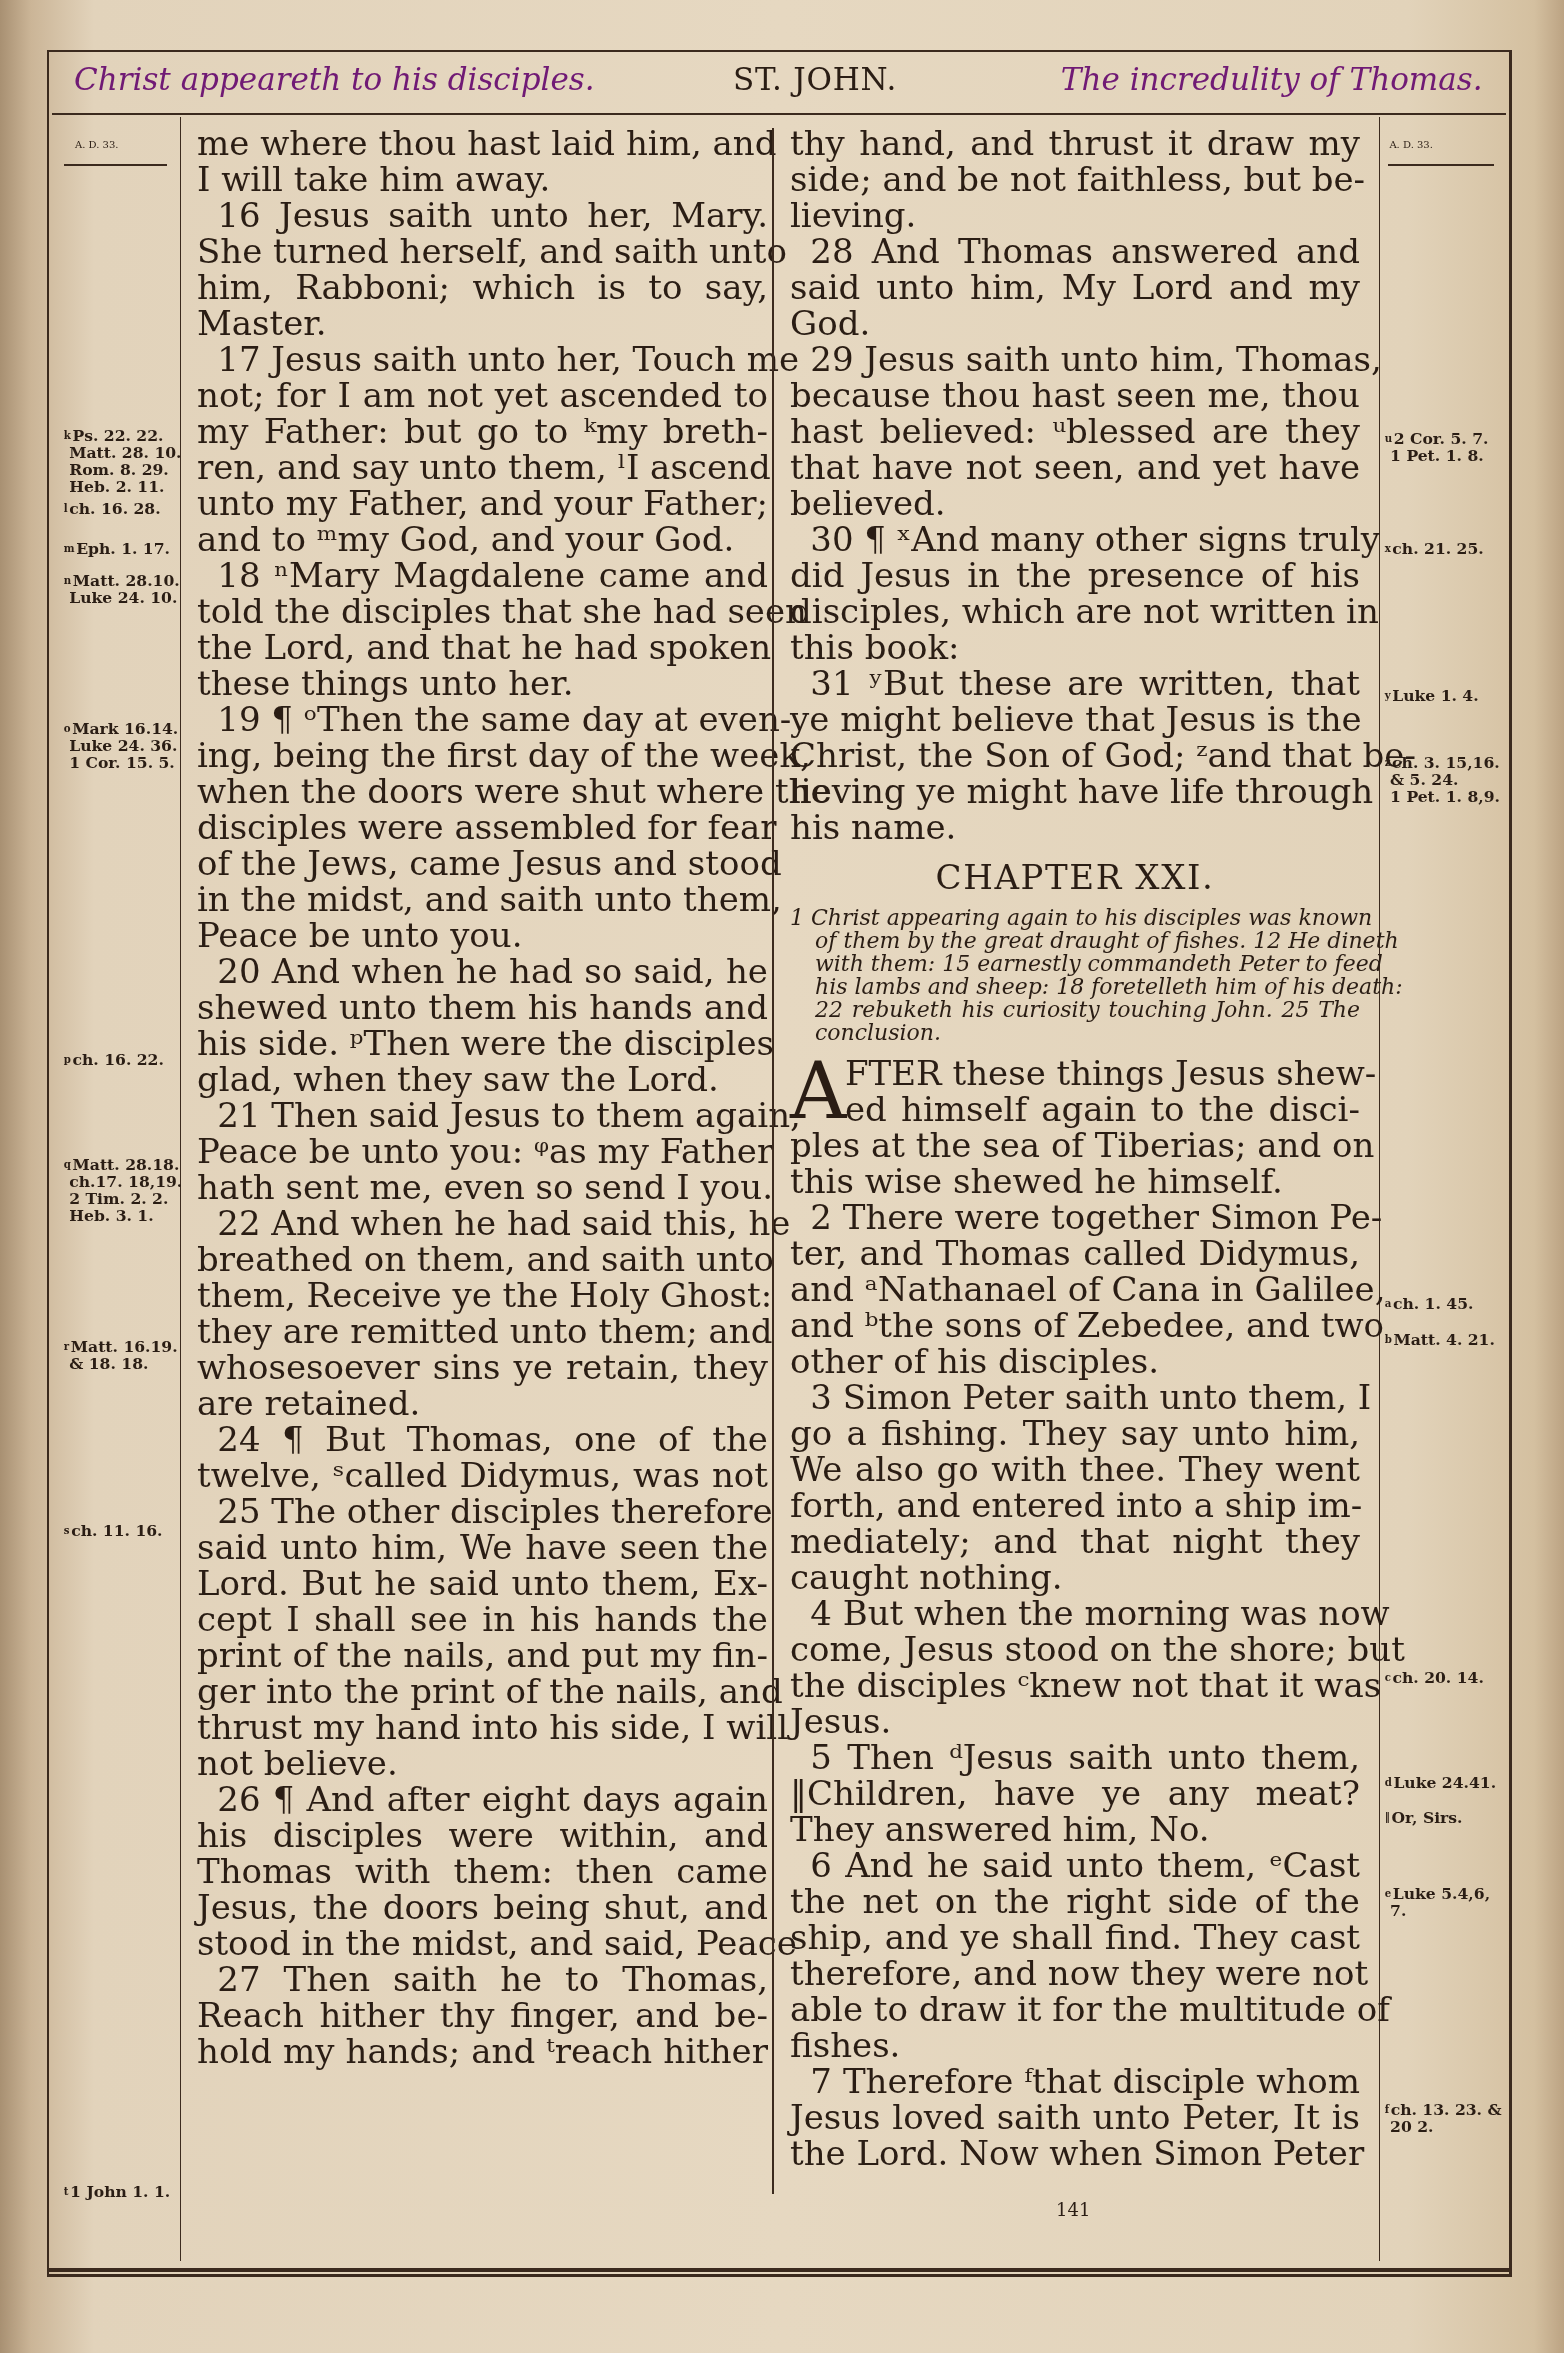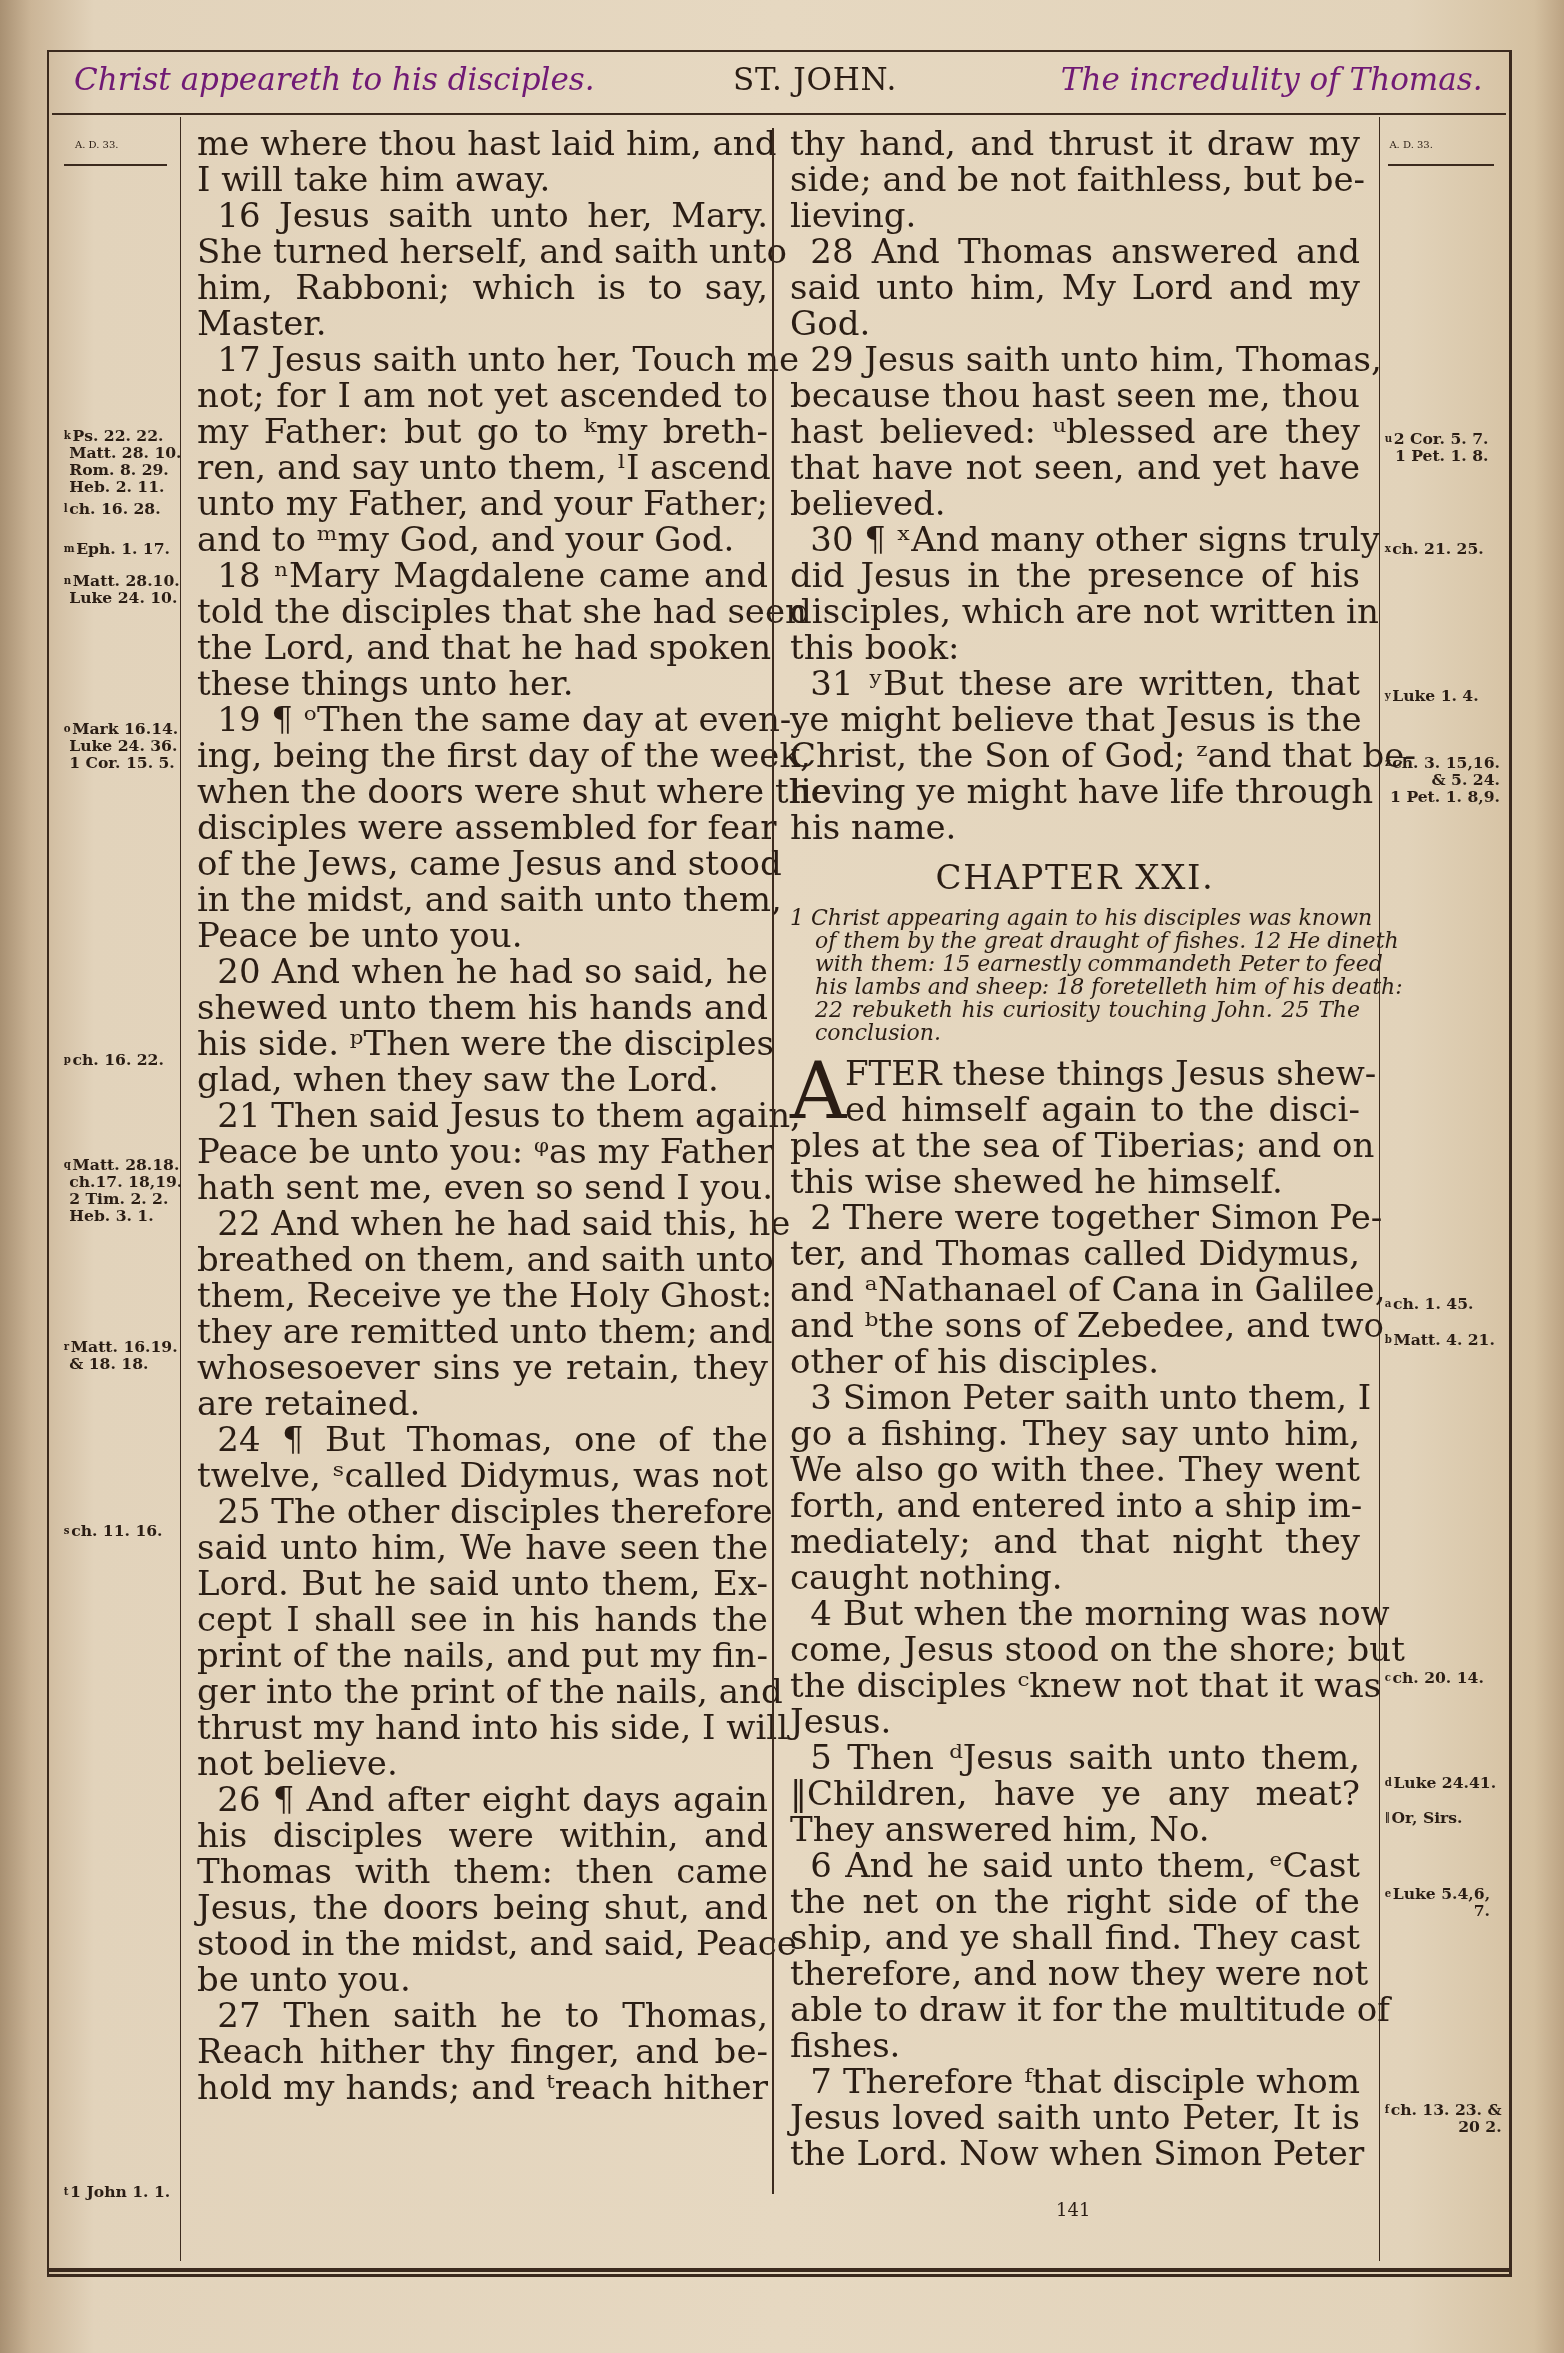--- a/index.html
+++ b/index.html
@@ -38,21 +38,21 @@
   .margin.left { left:56px; width:124px; border-right:1.6px solid #3b2a1e; }
   .margin.right { left:1379px; width:125px; border-left:1.6px solid #3b2a1e; }
   .ad { position:absolute; top:19px; font-size:10px; font-weight:normal; }
   .margin.left .ad { left:19px; }
   .margin.right .ad { left:9.4px; }
   .ad-rule { position:absolute; top:47px; height:1.6px; background:#3b2a1e; }
   .margin.left .ad-rule { left:7.8px; width:103px; }
   .margin.right .ad-rule { left:7.8px; width:106px; }
   .ref { position:absolute; white-space:pre; }
   .margin.left .ref { left:7.8px; }
-  .margin.right .ref { left:4.7px;text-align:right; }
+  .margin.right .ref { left:4.7px; }
   .ref sup { font-size:10.2px; vertical-align:top; margin-right:1.6px; }
   .col {
     position:absolute; top:125px; width:571px;
     font-size:34px; line-height:36px; color:#2a1d14;
   }
   .col.c1 { left:197px; }
   .col.c2 { left:790px; width:570px; }
   .col-divider { position:absolute; left:772px; top:128px; width:1.6px; height:2066px; background:#3b2a1e; }
   .line { white-space:nowrap; text-align:justify; text-align-last:justify; height:36px; overflow:visible; }
   .line.last { text-align-last:left; }
@@ -179,21 +179,20 @@
     <div class="line">cept I shall see in his hands the</div>
     <div class="line">print of the nails, and put my fin-</div>
     <div class="line">ger into the print of the nails, and</div>
     <div class="line">thrust my hand into his side, I will</div>
     <div class="line last">not believe.</div>
     <div class="line indent">26 ¶ And after eight days again</div>
     <div class="line">his disciples were within, and</div>
     <div class="line">Thomas with them: then came</div>
     <div class="line">Jesus, the doors being shut, and</div>
     <div class="line">stood in the midst, and said, Peace</div>
-    <div class="line last">be unto you.</div>
     <div class="line indent">27 Then saith he to Thomas,</div>
     <div class="line">Reach hither thy finger, and be-</div>
     <div class="line">hold my hands; and ᵗreach hither</div>
   </div>
 <div class="col-divider"></div>
 
 <div class="col c2">
   <div id="col2-top">
       <div class="line">thy hand, and thrust it draw my</div>
       <div class="line">side; and be not faithless, but be-</div>

